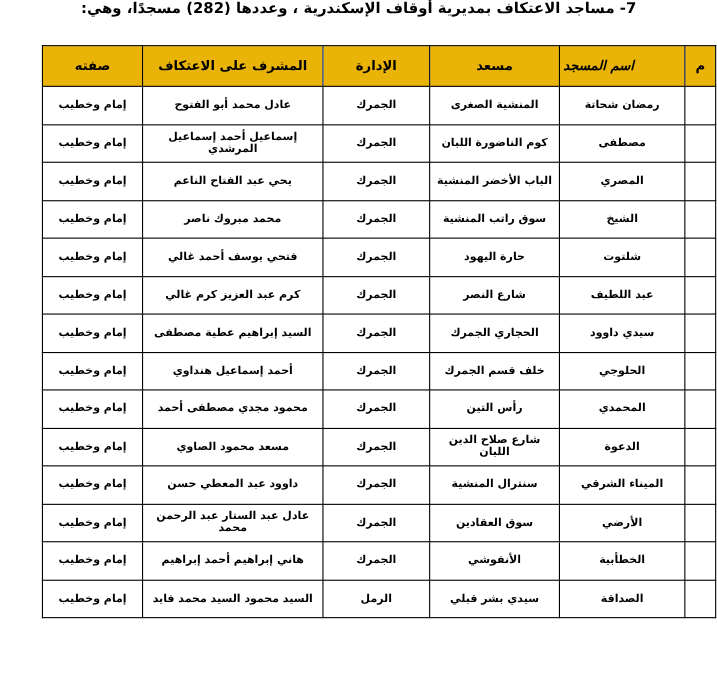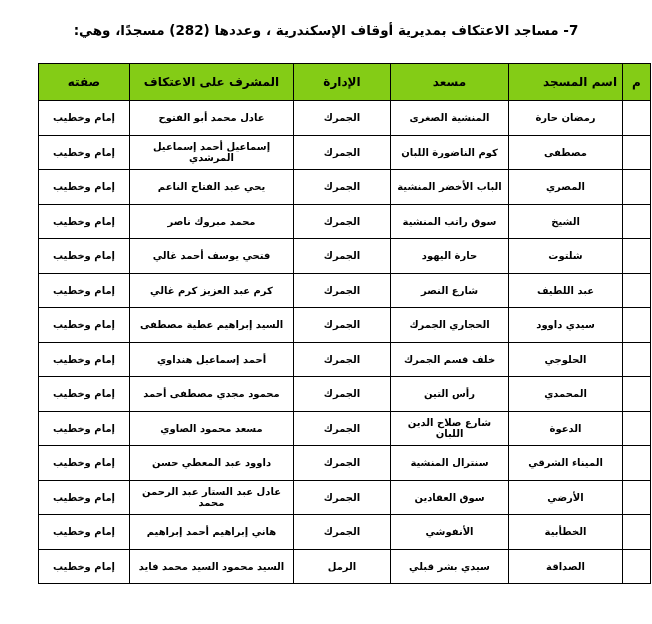--- a/index.html
+++ b/index.html
@@ -10,21 +10,20 @@
   }
   body {
     width: 652px;
     height: 624px;
     font-family: "DejaVu Sans", sans-serif;
     color: #000000;
     direction: rtl;
     overflow: hidden;
   }
   .doc-title {
-    margin-top: 22px;
     text-align: center;
     font-weight: 700;
     font-size: 13.5px;
     direction: rtl;
     white-space: nowrap;
   }
   table.mosque-table {
     direction: rtl;
     border-collapse: collapse;
     table-layout: fixed;
@@ -36,30 +35,30 @@
   .mosque-table th,
   .mosque-table td {
     border: 1px solid #000000;
     font-weight: 700;
     text-align: center;
     vertical-align: middle;
     overflow: hidden;
     padding: 2px 3px;
   }
   .mosque-table th {
-    background: #84cc16;
+    background: #eab308;
     height: 37px;
     font-size: 12px;
   }
   .mosque-table td {
     height: 34.5px;
     font-size: 10px;
     background: #ffffff;
   }
-  th.col-mosque { text-align: right; padding-right: 5px; }
+  th.col-mosque { text-align: left; padding-right: 5px; font-style: italic; }
   col.c-num            { width: 28px; }
   col.c-mosque         { width: 114px; }
   col.c-location       { width: 118px; }
   col.c-administration { width: 97px; }
   col.c-supervisor     { width: 164px; }
   col.c-capacity       { width: 91px; }
 </style>
 </head>
 <body>
 
@@ -80,21 +79,21 @@
       <th class="col-mosque">اسم المسجد</th>
       <th class="col-location">مسعد</th>
       <th class="col-administration">الإدارة</th>
       <th class="col-supervisor">المشرف على الاعتكاف</th>
       <th class="col-capacity">صفته</th>
     </tr>
   </thead>
   <tbody>
       <tr>
         <td class="col-num"></td>
-        <td class="col-mosque">رمضان حارة</td>
+        <td class="col-mosque">رمضان شحاتة</td>
         <td class="col-location">المنشية الصغرى</td>
         <td class="col-administration">الجمرك</td>
         <td class="col-supervisor">عادل محمد أبو الفتوح</td>
         <td class="col-capacity">إمام وخطيب</td>
       </tr>
       <tr>
         <td class="col-num"></td>
         <td class="col-mosque">مصطفى</td>
         <td class="col-location">كوم الناضورة اللبان</td>
         <td class="col-administration">الجمرك</td>

